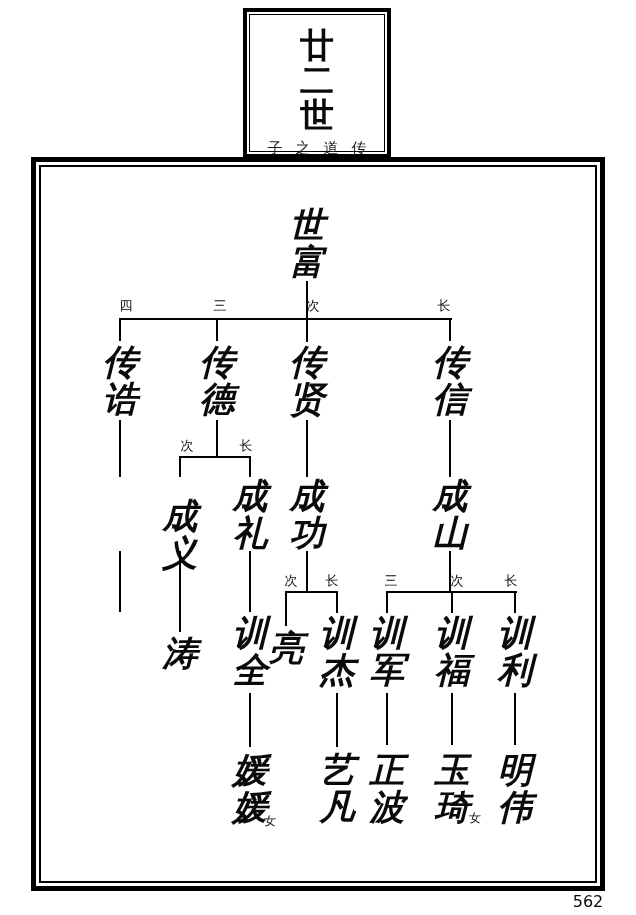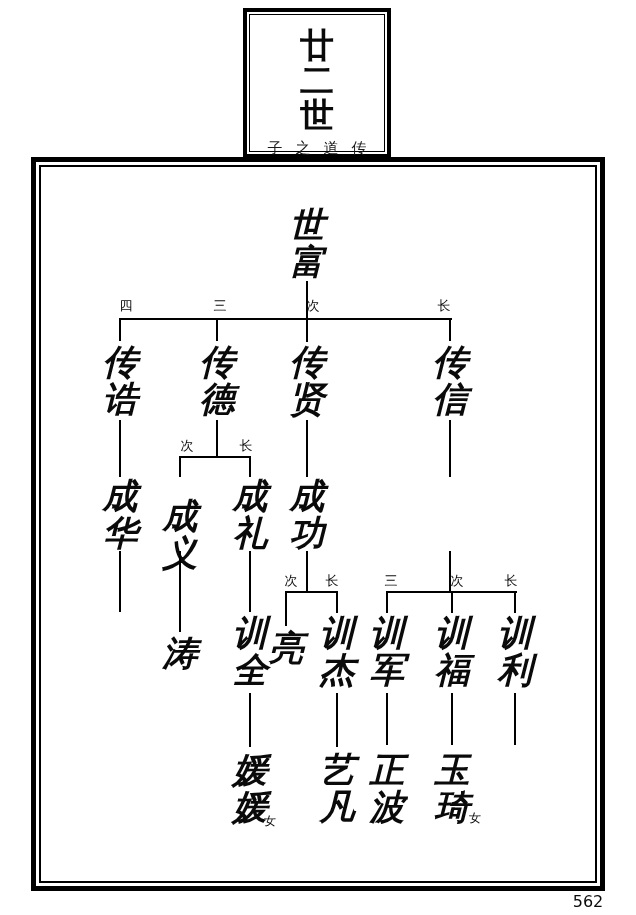--- a/index.html
+++ b/index.html
@@ -72,24 +72,24 @@
   <div class="v" style="left:216px;top:420px;height:37px"></div>
   <div class="h" style="left:179px;top:456px;width:72px"></div>
   <div class="v" style="left:179px;top:457px;height:20px"></div>
   <div class="v" style="left:249px;top:457px;height:20px"></div>
   <div class="v" style="left:306px;top:420px;height:57px"></div>
   <div class="v" style="left:449px;top:420px;height:57px"></div>
 
   <div class="order-label" style="left:187px;top:439px">次</div>
   <div class="order-label" style="left:246px;top:439px">长</div>
 
-  <div class="person" style="left:120px;top:477px">成华</div>
   <div class="person" style="left:180px;top:497px">成义</div>
   <div class="person" style="left:250px;top:477px">成礼</div>
   <div class="person" style="left:307px;top:477px">成功</div>
+  <div class="person" style="left:450px;top:477px">成山</div>
 
   <div class="v" style="left:119px;top:551px;height:61px"></div>
   <div class="v" style="left:179px;top:551px;height:81px"></div>
   <div class="v" style="left:249px;top:551px;height:61px"></div>
   <div class="v" style="left:306px;top:551px;height:41px"></div>
   <div class="h" style="left:285px;top:591px;width:53px"></div>
   <div class="v" style="left:285px;top:592px;height:34px"></div>
   <div class="v" style="left:336px;top:592px;height:21px"></div>
   <div class="v" style="left:449px;top:551px;height:41px"></div>
   <div class="h" style="left:386px;top:591px;width:131px"></div>
@@ -114,17 +114,18 @@
   <div class="v" style="left:249px;top:693px;height:54px"></div>
   <div class="v" style="left:336px;top:693px;height:54px"></div>
   <div class="v" style="left:386px;top:693px;height:52px"></div>
   <div class="v" style="left:451px;top:693px;height:52px"></div>
   <div class="v" style="left:514px;top:693px;height:52px"></div>
 
   <div class="person" style="left:250px;top:751px">媛媛</div>
   <div class="person" style="left:337px;top:751px">艺凡</div>
   <div class="person" style="left:387px;top:751px">正波</div>
   <div class="person" style="left:452px;top:751px">玉琦</div>
+  <div class="person" style="left:515px;top:751px">明伟</div>
 
   <div class="gender-label" style="left:264px;top:815px">女</div>
   <div class="gender-label" style="left:469px;top:812px">女</div>
 
 </div>
 
 </body></html>

